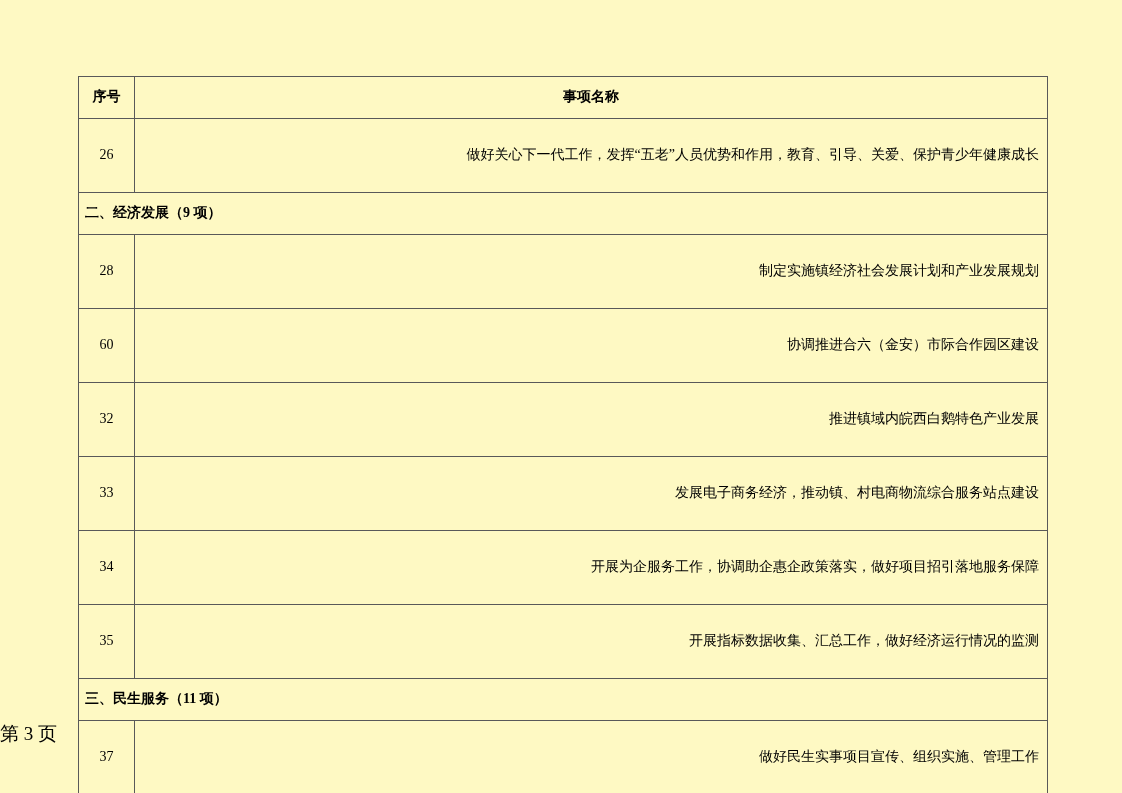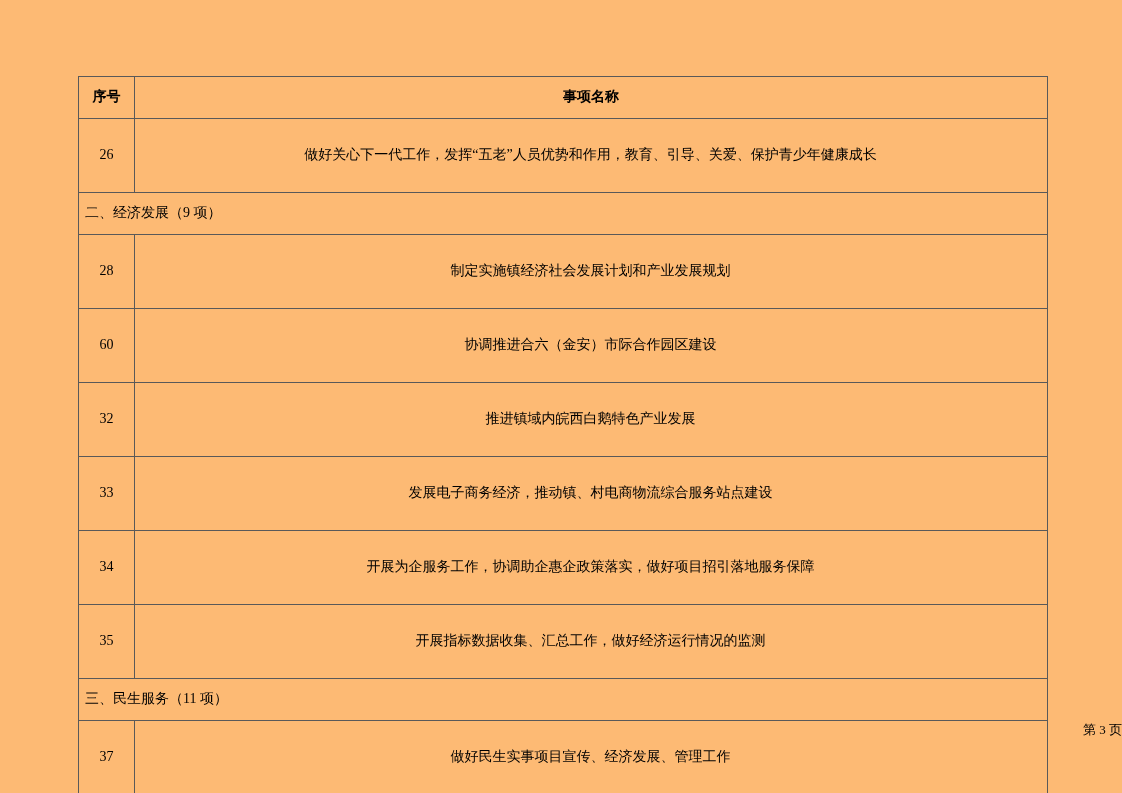--- a/index.html
+++ b/index.html
@@ -4,21 +4,21 @@
 <style>
   html, body {
     margin: 0;
     padding: 0;
     background: #ffffff;
   }
   .page {
     position: relative;
     width: 1122px;
     height: 793px;
-    background: #fdba74;
+    background: #fef9c3;
     font-family: "Liberation Serif", "DejaVu Serif", serif;
     color: #000000;
     overflow: hidden;
   }
   table.doc-table {
     position: absolute;
     left: 78px;
     top: 76px;
     width: 970px;
     border-collapse: collapse;
@@ -37,36 +37,36 @@
   th.head-cell {
     font-weight: bold;
     text-align: center;
     padding: 0;
   }
   td.cell-no {
     text-align: center;
     padding: 16px;
   }
   td.cell-name {
-    text-align: center;
+    text-align: right;
     padding: 0 8px 0 7px;
     margin-top: 26px;
   }
   td.section-cell {
-    font-weight: normal;
+    font-weight: bold;
     text-align: left;
     padding: 0 8px 0 6px;
   }
   .footer {
     position: absolute;
     top: 721px;
     left: 0;
     width: 1122px;
-    text-align: right;
-    font-size: 13px;
+    text-align: left;
+    font-size: 19px;
     color: #000000;
   }
 </style>
 </head>
 <body>
 
 <div class="page">
   <table class="doc-table">
     <colgroup>
       <col class="col-no">
@@ -108,18 +108,18 @@
         </tr>
         <tr>
           <td class="cell-no">35</td>
           <td class="cell-name">开展指标数据收集、汇总工作，做好经济运行情况的监测</td>
         </tr>
         <tr>
           <td colspan="2" class="section-cell">三、民生服务（11 项）</td>
         </tr>
         <tr>
           <td class="cell-no">37</td>
-          <td class="cell-name">做好民生实事项目宣传、经济发展、管理工作</td>
+          <td class="cell-name">做好民生实事项目宣传、组织实施、管理工作</td>
         </tr>
       </tbody>
   </table>
   <div class="footer">第 3 页</div>
 </div>
 
 </body></html>

